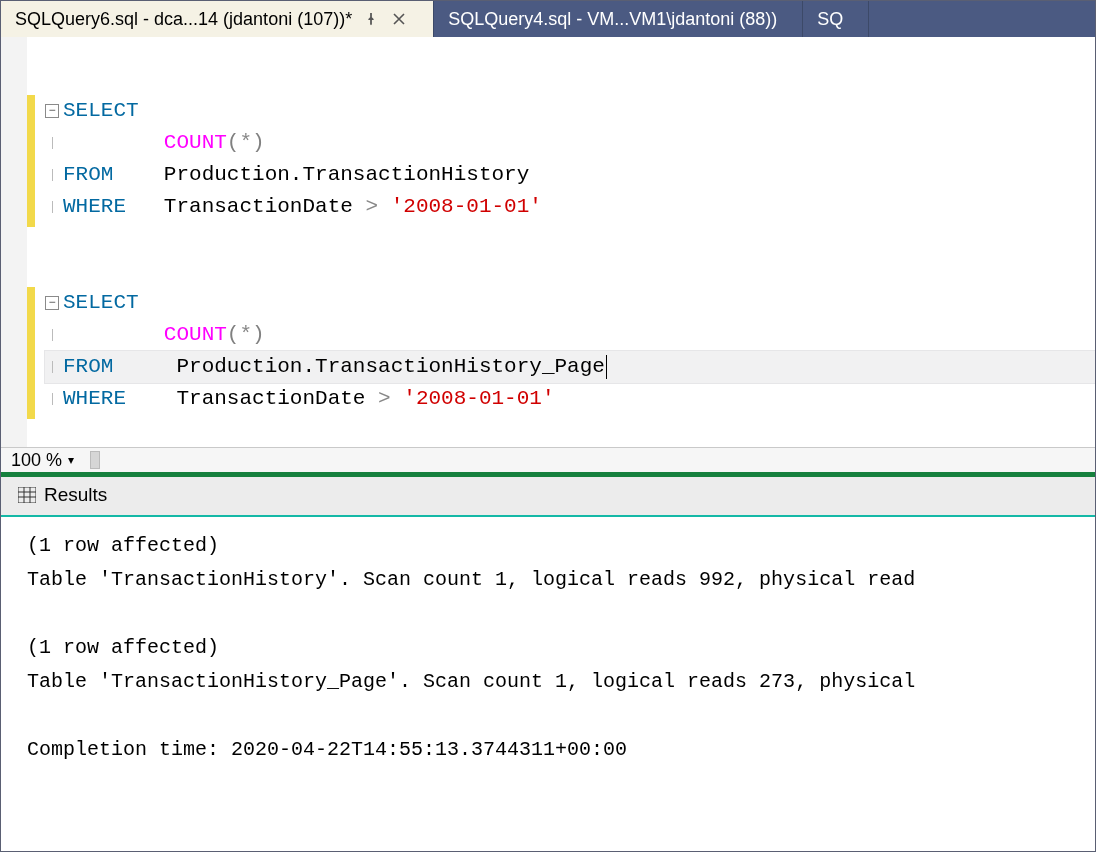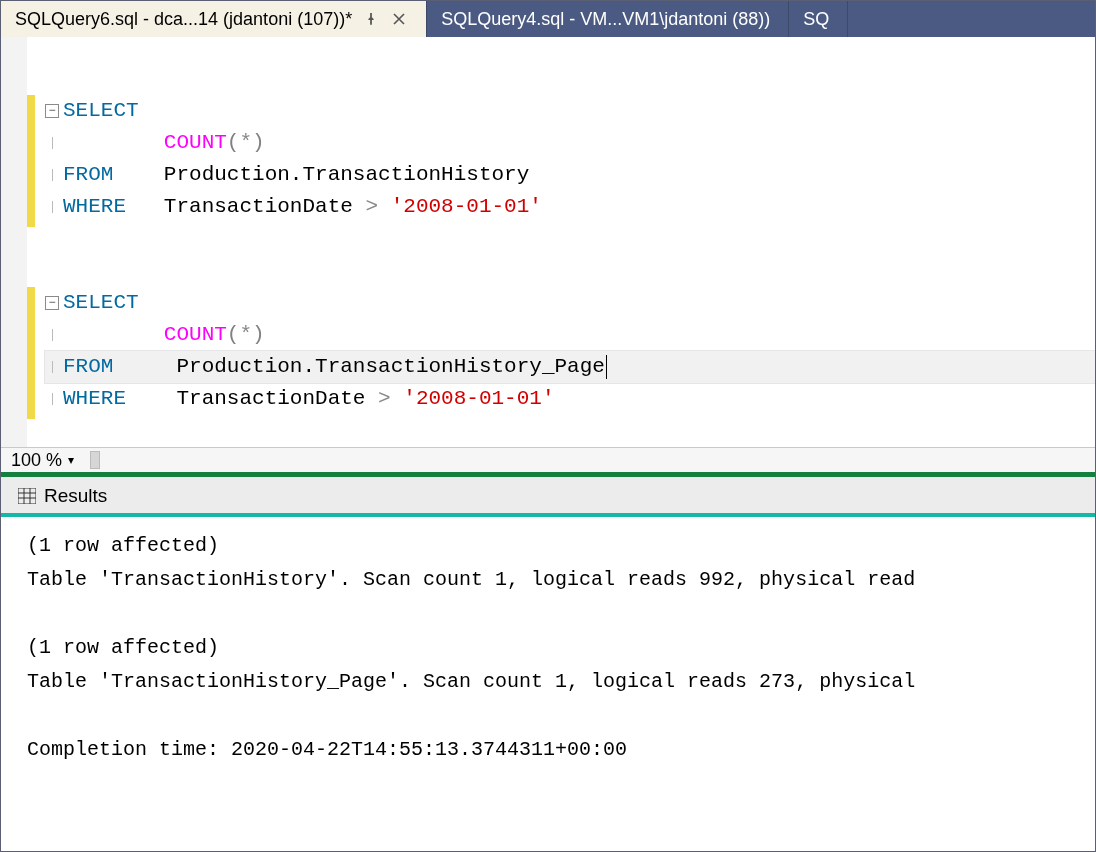--- a/index.html
+++ b/index.html
@@ -20,21 +20,21 @@
     height: 36px;
     background: #4b5a82;
     color: #fff;
     font-size: 18px;
     white-space: nowrap;
     overflow: hidden;
   }
   .doc-tab {
     display: flex;
     align-items: center;
-    padding: 0 18px 0 14px;
+    padding: 0 25px 0 14px;
     gap: 10px;
     cursor: pointer;
     border-right: 1px solid #3c4968;
   }
   .doc-tab.active {
     background: #f5f2e5;
     color: #000;
   }
   .doc-tab .pin-icon,
   .doc-tab .close-icon {
@@ -155,26 +155,26 @@
   .scroll-thumb {
     margin-left: 6px;
     width: 10px; height: 18px;
     background: #d6d6d6;
     border: 1px solid #bbb;
   }
 
   
   .result-tabs {
     display: flex;
-    align-items: center;
+    align-items: flex-start;
     height: 40px;
     background: #ececec;
     padding-left: 6px;
     gap: 0;
-    border-bottom: 4px solid #14b8a6;
+    border-bottom: 2px solid #14b8a6;
     font-size: 19px;
   }
   .result-tab {
     display: flex;
     align-items: center;
     gap: 8px;
     padding: 6px 14px 6px 10px;
     border: 1px solid transparent;
     border-bottom: none;
     cursor: pointer;

